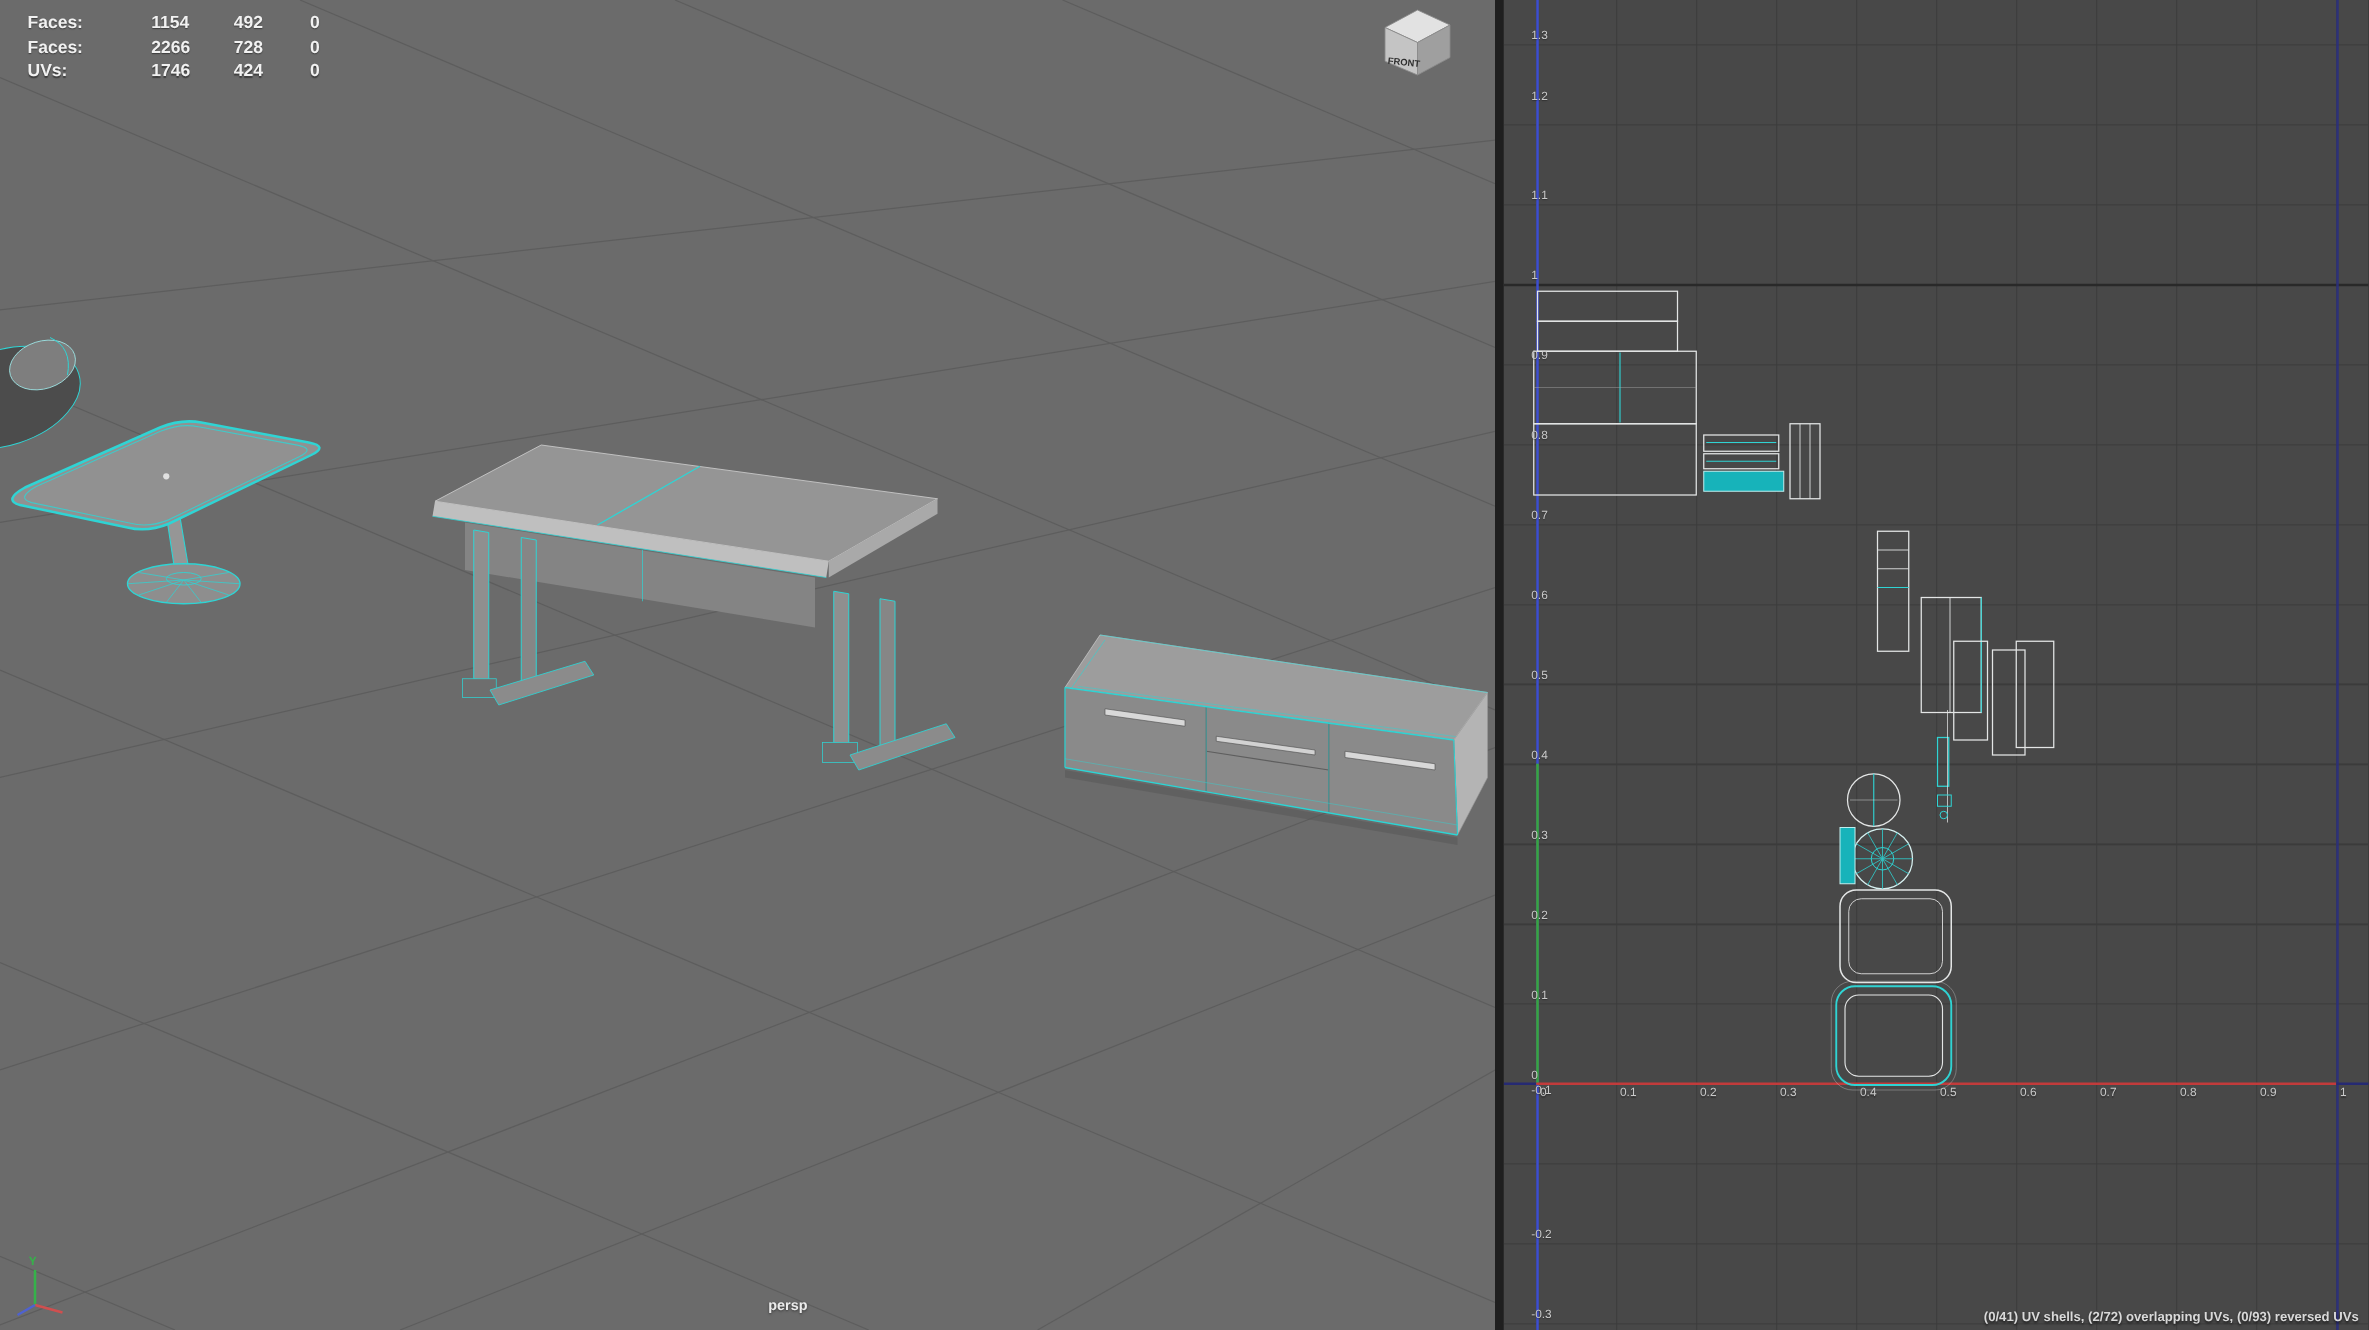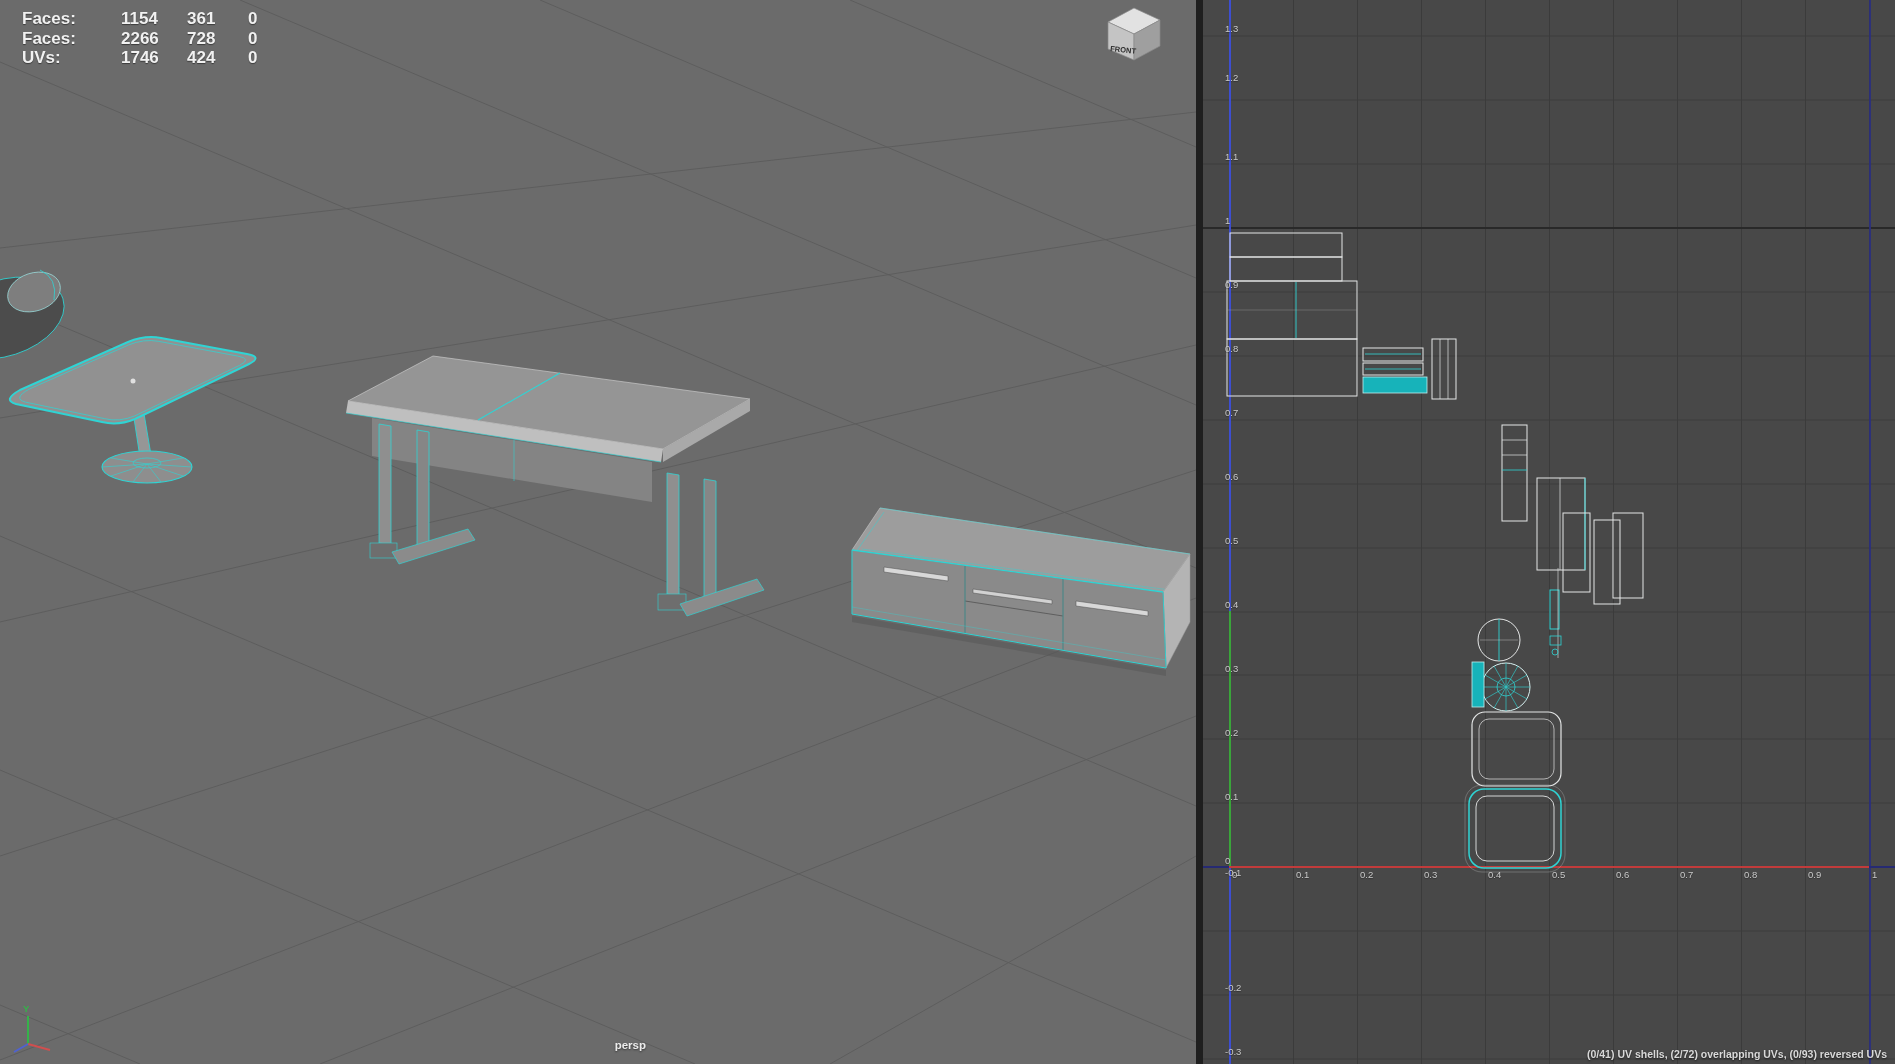--- a/index.html
+++ b/index.html
@@ -5,21 +5,21 @@
   html,body{margin:0;padding:0;background:#2a2a2a;}
   body{width:1895px;height:1064px;overflow:hidden;position:relative;
        font-family:"Liberation Sans",sans-serif;}
 
   
   .viewport-3d{position:absolute;left:0;top:0;width:1196px;height:1064px;
                background:#6b6b6b;overflow:hidden;}
   .scene{position:absolute;left:0;top:0;}
 
   .hud{position:absolute;left:22px;top:9px;color:#f1f1f1;
-       font-size:17px;font-weight:bold;text-shadow:0 1px 1px rgba(0,0,0,.45);}
+       font-size:14px;font-weight:bold;text-shadow:0 1px 1px rgba(0,0,0,.45);}
   .hud-row{position:relative;height:19.5px;width:270px;}
   .hud-row span{position:absolute;top:0;}
   .hud-c0{left:0;} .hud-c1{left:99px;} .hud-c2{left:165px;} .hud-c3{left:226px;}
 
   .camera-label{position:absolute;left:536px;top:1039px;width:110px;text-align:right;
        font-size:11.5px;font-weight:bold;color:#ececec;text-shadow:0 1px 2px rgba(0,0,0,.5);}
 
   .view-cube{position:absolute;left:1100px;top:2px;}
   .axis-gizmo{position:absolute;left:10px;top:1000px;}
 
@@ -141,21 +141,21 @@
         <line x1="1063" y1="578" x2="1063" y2="650" stroke-width="0.7" opacity="0.6"></line>
         <line x1="852" y1="607" x2="1166" y2="660" stroke-width="0.7" opacity="0.5"></line>
       </g>
     </g>
   </svg>
 
   <div class="hud">
     <div class="hud-row">
       <span class="hud-c0">Faces:</span>
       <span class="hud-c1">1154</span>
-      <span class="hud-c2">361</span>
+      <span class="hud-c2">492</span>
       <span class="hud-c3">0</span>
     </div>
     <div class="hud-row">
       <span class="hud-c0">Faces:</span>
       <span class="hud-c1">2266</span>
       <span class="hud-c2">728</span>
       <span class="hud-c3">0</span>
     </div>
     <div class="hud-row">
       <span class="hud-c0">UVs:</span>

